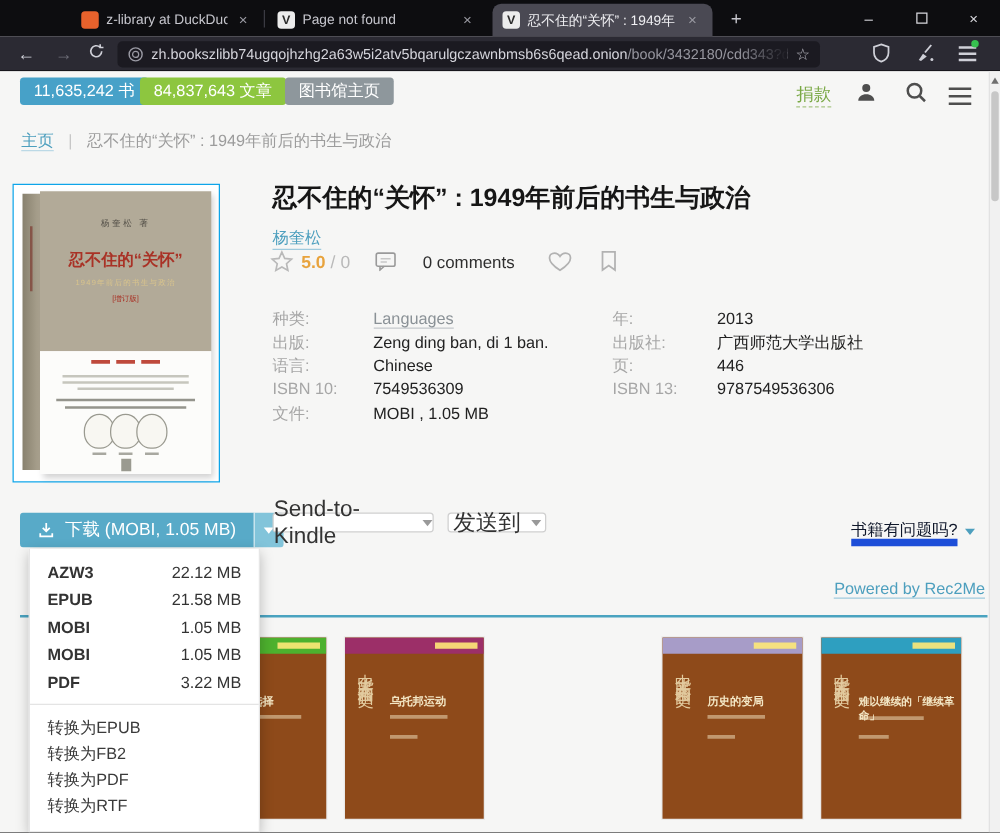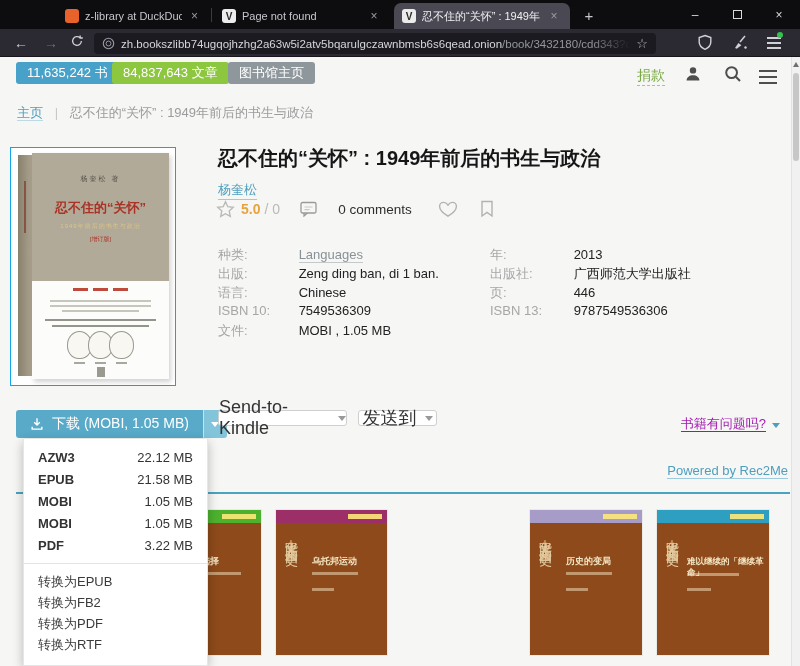--- a/index.html
+++ b/index.html
@@ -96,21 +96,21 @@
   .dlmain{background:#58aac8;display:flex;align-items:center;gap:8px;padding:0 14px}
   .dlcaret{width:24px;background:#82c4da;display:flex;align-items:center;justify-content:center;border-left:1px solid rgba(255,255,255,.55)}
   .whbtn{position:absolute;top:353px;height:16px;background:#fff;border:1px solid #cfcfcf;border-radius:3px;
          display:flex;align-items:center;justify-content:center;gap:8px;font-size:18px;color:#333}
   .kindle{left:218px;width:129px}
   .sendto{left:358px;width:79px}
   .caret{width:0;height:0;border-left:4px solid transparent;border-right:4px solid transparent;border-top:5px solid #999}
   .caret.wh{border-top-color:#fff}
   .caret.tl{border-top-color:#4d9fbe}
   .report{position:absolute;left:660px;top:358px;width:120px;text-align:right;font-size:13px}
-  .report a{color:#a21caf;border-bottom:1px solid #1d4ed8}
+  .report a{color:#0f172a;border-bottom:6px solid #1d4ed8}
   .report .caret{display:inline-block;margin-left:6px}
 
   
   .powered{position:absolute;right:12px;top:406px;font-size:13px;color:#4d9fbe;border-bottom:1px solid #9fcadd}
   .recline{position:absolute;left:16px;top:435px;width:774px;height:2px;background:#4aa3c0}
   .rcover{position:absolute;top:453px;height:145px;background:#8e4a1a;overflow:hidden;box-shadow:0 0 0 1px rgba(0,0,0,.05)}
   .band{height:13px;position:relative}
   .bandtxt{position:absolute;right:5px;top:4px;width:34px;height:5px;background:rgba(255,233,120,.9)}
   .vseries{position:absolute;left:6px;top:19px;writing-mode:vertical-rl;font-family:"DejaVu Serif","Liberation Serif",serif;
            font-size:13px;color:#ecd9ae;letter-spacing:2px;opacity:.9}

